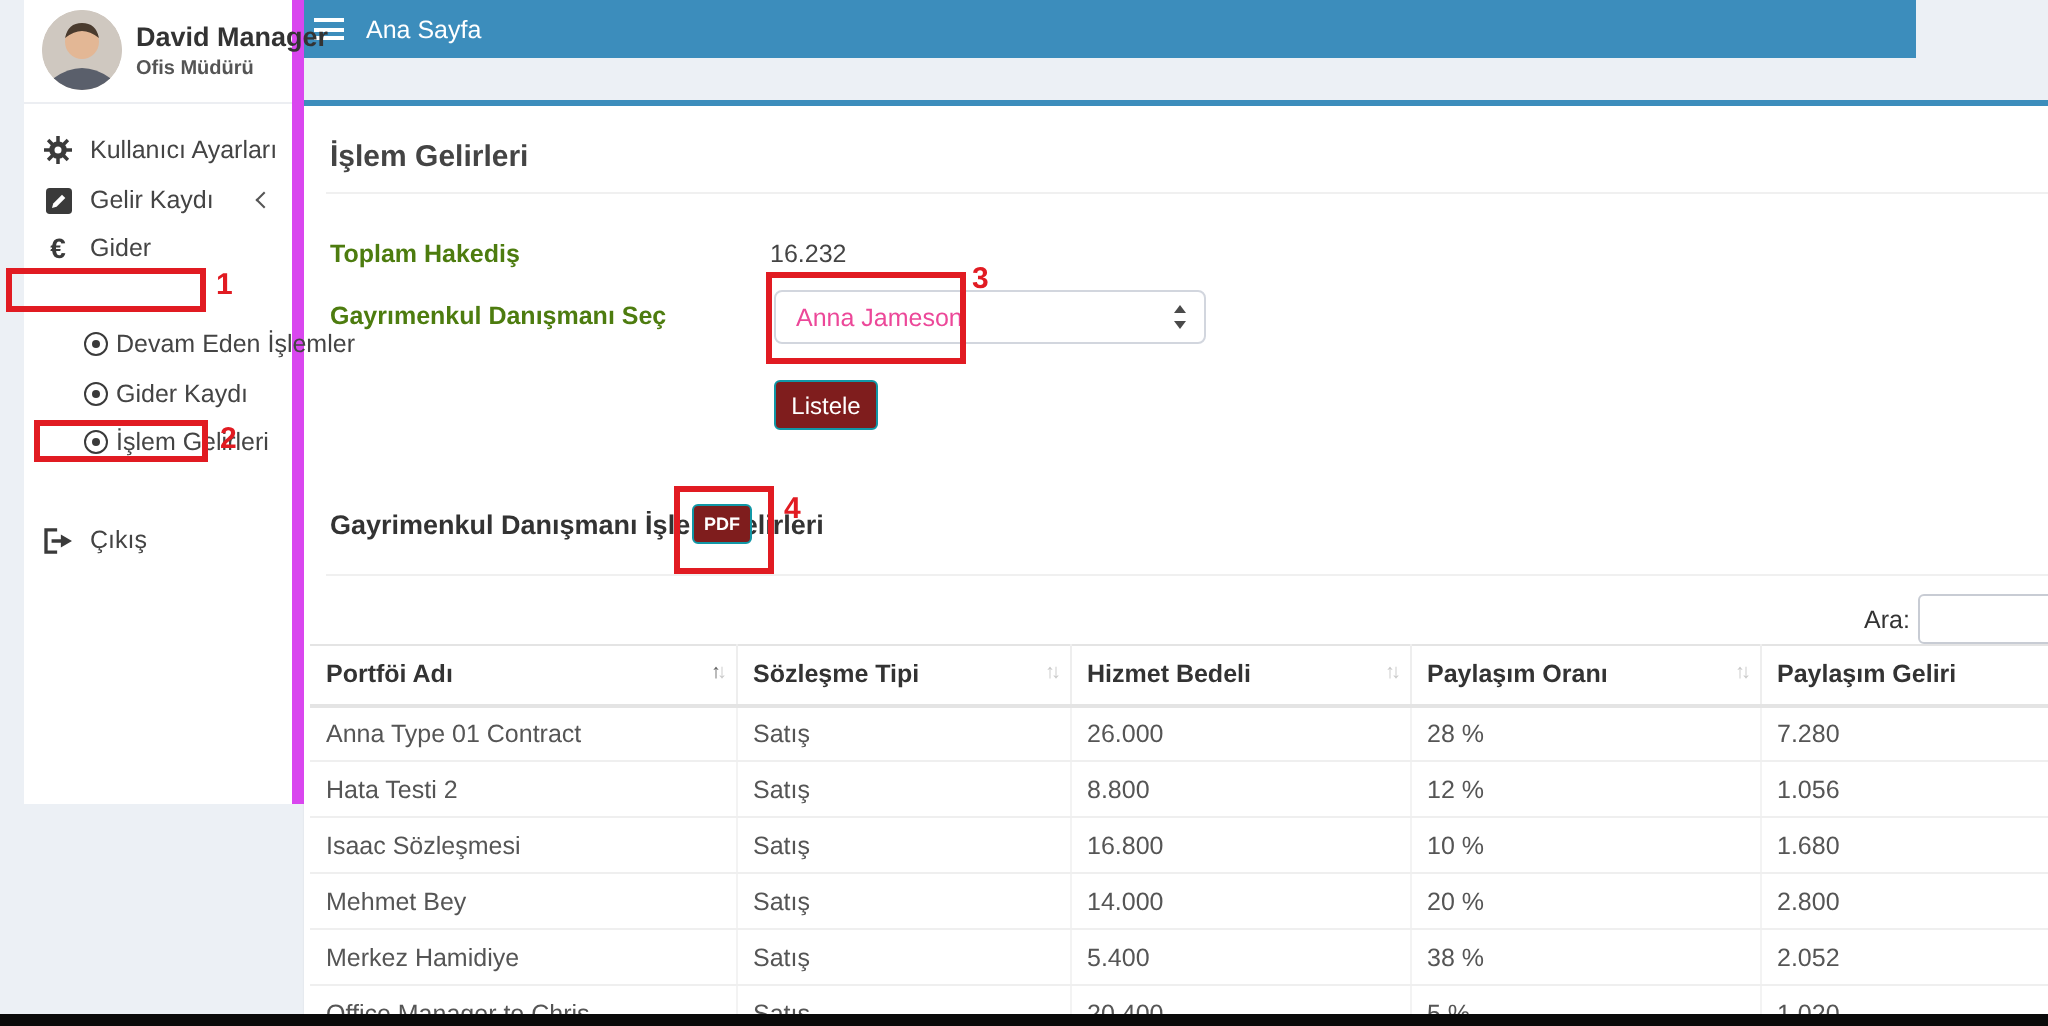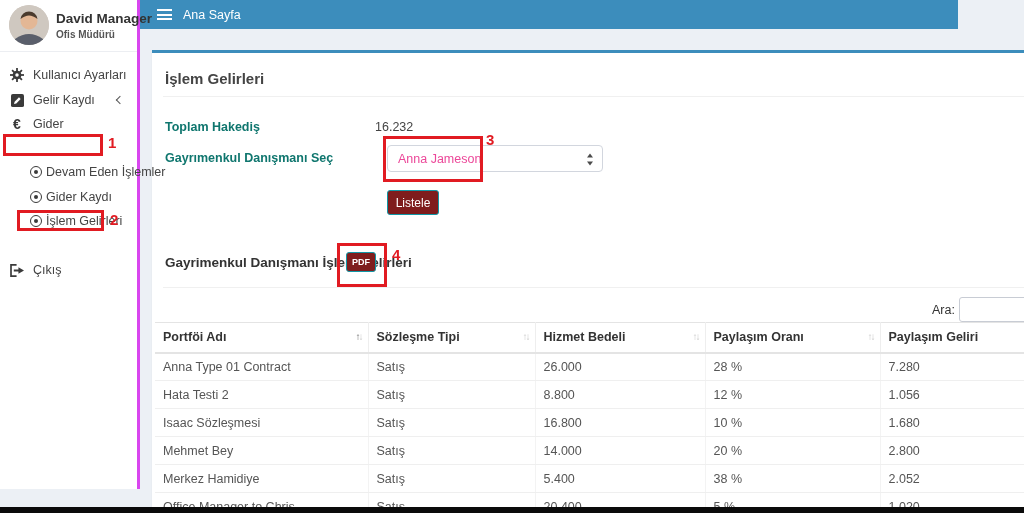--- a/index.html
+++ b/index.html
@@ -1,21 +1,21 @@
 <!DOCTYPE html>
 <html><head>
 <meta charset="utf-8">
 <style>
   * { margin:0; padding:0; box-sizing:border-box; }
   html,body { background:#fff; }
   body { font-family:"Liberation Sans","DejaVu Sans",sans-serif; }
   .screen { position:relative; width:1024px; height:513px; overflow:hidden; background:#ecf0f5; }
 
   
-  .sidebar { position:absolute; left:0; top:0; width:140px; height:489px; background:#fff; border-right:3px solid #d946ef; z-index:2; }
+  .sidebar { position:absolute; left:12px; top:0; width:140px; height:402px; background:#fff; border-right:6px solid #d946ef; z-index:2; }
   .profile { position:absolute; left:0; top:0; width:100%; height:52px; border-bottom:1px solid #eceef2; }
   .avatar { position:absolute; left:9px; top:5px; width:40px; height:40px; border-radius:50%; overflow:hidden; background:#cfc6bd; }
   .profile-name { position:absolute; left:56px; top:11px; font-size:13.5px; font-weight:bold; color:#333; white-space:nowrap; }
   .profile-role { position:absolute; left:56px; top:29px; font-size:10px; font-weight:bold; color:#555; white-space:nowrap; }
   .menu-item { position:absolute; left:0; width:140px; height:24px; cursor:pointer; }
   .mi-icon { position:absolute; left:9px; top:50%; transform:translateY(-50%); width:16px; height:16px; display:flex; align-items:center; justify-content:center; color:#3a3a3a; }
   .mi-label { position:absolute; left:33px; top:50%; transform:translateY(-50%); font-size:12.5px; color:#444; white-space:nowrap; }
   .sub .mi-icon { left:28px; }
   .sub .mi-label { left:46px; }
   .euro-glyph { font-size:14px; font-weight:bold; color:#3a3a3a; }
@@ -29,23 +29,23 @@
   .topbar { position:absolute; left:140px; top:0; width:818px; height:29px; background:#3c8dbc; z-index:1; }
   .burger { position:absolute; left:17px; top:9px; width:15px; height:11px; cursor:pointer; }
   .burger span { position:absolute; left:0; width:15px; height:2px; background:#fff; }
   .burger span:nth-child(1){ top:0; } .burger span:nth-child(2){ top:4.5px; } .burger span:nth-child(3){ top:9px; }
   .topbar-title { position:absolute; left:43px; top:8px; font-size:12.5px; color:#fff; }
 
   
   .card { position:absolute; left:152px; top:50px; width:888px; height:463px; background:#fff; border-top:3px solid #3c8dbc; box-shadow:0 1px 1px rgba(0,0,0,.08); }
   .card-title { position:absolute; left:165px; top:70px; font-size:15px; font-weight:bold; color:#444; }
   .divider1 { position:absolute; left:163px; top:96px; width:861px; border-top:1px solid #f0f0f0; }
-  .form-label { position:absolute; font-size:12.5px; font-weight:bold; color:#0f766e; white-space:nowrap; }
+  .form-label { position:absolute; font-size:12.5px; font-weight:bold; color:#4d7c0f; white-space:nowrap; }
   .total-label { left:165px; top:120px; }
-  .total-value { position:absolute; left:375px; top:120px; font-size:12.5px; color:#444; }
+  .total-value { position:absolute; left:385px; top:120px; font-size:12.5px; color:#444; }
   .consultant-label { left:165px; top:151px; }
   .select-box { position:absolute; left:387px; top:145px; width:216px; height:27px; background:#fff; border:1px solid #d2d6de; border-radius:4px; cursor:pointer; }
   .select-text { position:absolute; left:10px; top:6px; font-size:12.5px; color:#ec4899; }
   .select-caret { position:absolute; right:8px; top:6px; }
   .btn-teal { position:absolute; background:#7f1d1d; color:#fff; border:1px solid #1197a6; border-radius:3px; display:flex; align-items:center; justify-content:center; cursor:pointer; }
   .listele-btn { left:387px; top:190px; width:52px; height:25px; font-size:12px; }
   .section-title { position:absolute; left:165px; top:255px; font-size:13.5px; font-weight:bold; color:#333; white-space:nowrap; }
   .pdf-btn { left:346px; top:252px; width:30px; height:20px; font-size:9px; font-weight:bold; }
   .divider2 { position:absolute; left:163px; top:287px; width:861px; border-top:1px solid #f0f0f0; }
   .search-label { position:absolute; left:932px; top:303px; font-size:12.5px; color:#333; }

